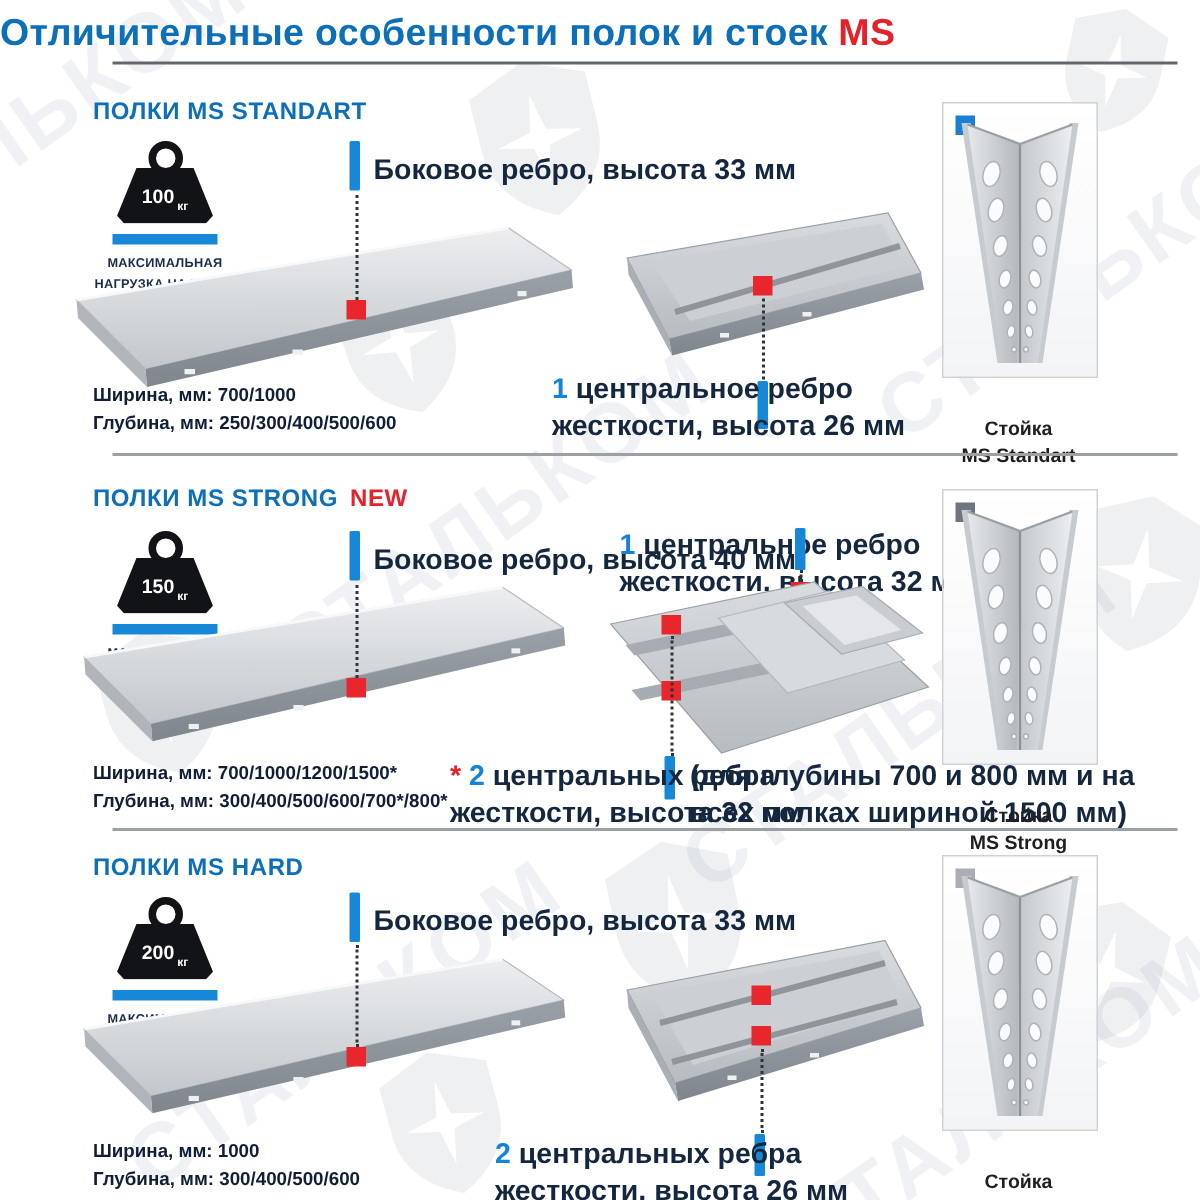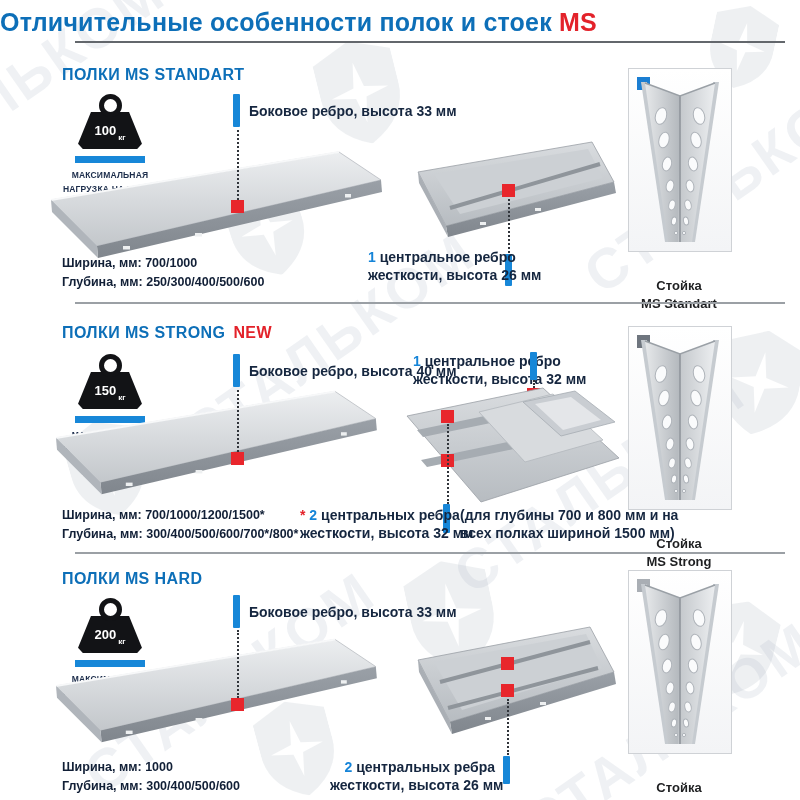--- a/index.html
+++ b/index.html
@@ -31,21 +31,21 @@
   .kettle-num{font-size:13px;font-weight:bold;color:#fff;line-height:1;}
   .kettle-unit{font-size:8px;font-weight:bold;color:#fff;margin-left:2px;align-self:flex-end;
                padding-bottom:7px;}
   .kettle-bar{width:70px;height:7px;background:#1787d8;margin:7px auto 0;}
   .kettle-cap{margin-top:5px;font-size:8.5px;font-weight:bold;color:#1b2c4a;line-height:1.7;
               letter-spacing:.2px;}
   
   .bar-v{position:absolute;width:7px;background:#1787d8;border-radius:1px;}
   .dotted-v{position:absolute;width:0;border-left:2px dotted #30343a;}
   .marker{position:absolute;width:13px;height:13px;background:#e8262c;}
-  .note{position:absolute;font-size:14px;font-weight:bold;color:#15263f;line-height:1.3;
+  .note{position:absolute;font-size:19px;font-weight:bold;color:#15263f;line-height:1.3;
         white-space:nowrap;}
   .note .num{color:#1584d8;}
   .note .star{color:#e3222a;}
   .dims{position:absolute;font-size:12.5px;font-weight:bold;color:#111f36;line-height:1.55;
         white-space:nowrap;}
   
   .post-frame{position:absolute;width:102px;height:182px;border:1px solid #cfd2d6;
               background:linear-gradient(180deg,#ffffff,#f3f4f6);}
   .post-square{position:absolute;left:8px;top:8px;width:13px;height:13px;}
   .post-caption{position:absolute;width:158px;text-align:center;font-size:13px;font-weight:bold;

